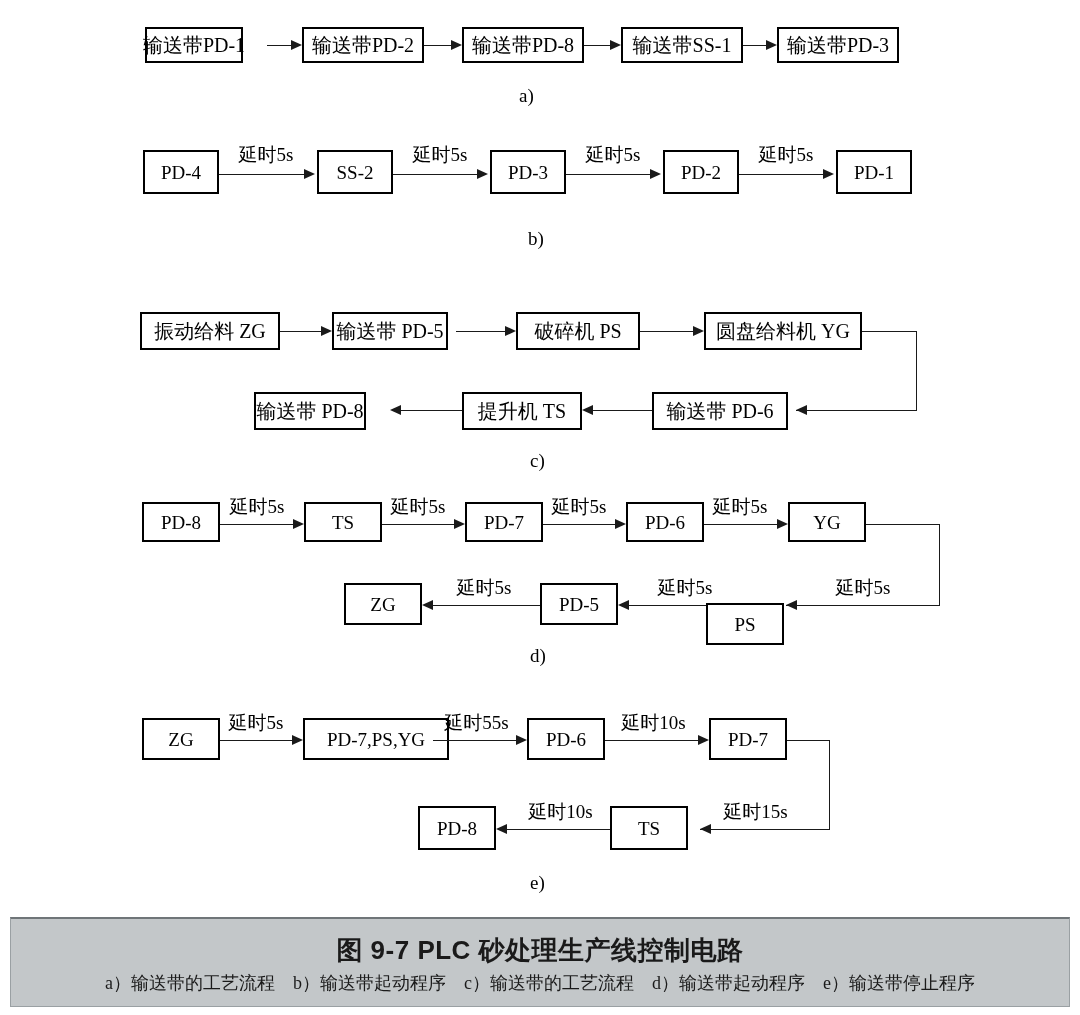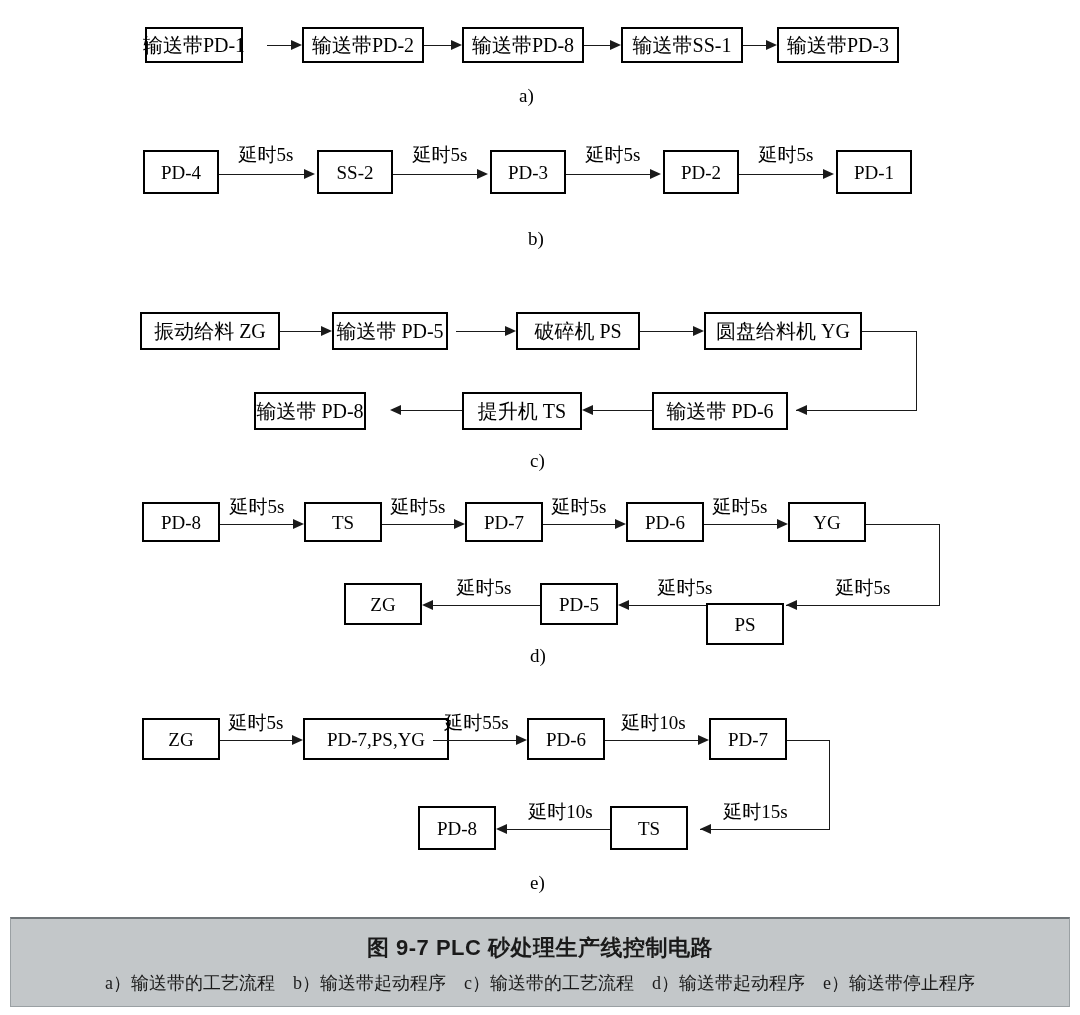--- a/index.html
+++ b/index.html
@@ -72,21 +72,21 @@
     box-sizing:border-box;
     background:#c3c7c9;
     border:1px solid #9aa0a3;
     border-top:2px solid #6f7578;
     overflow:hidden;
   }
   #caption-title{
     position:absolute;left:0;top:14px;width:100%;
     text-align:center;
     font-family:"Liberation Sans","DejaVu Sans",sans-serif;
-    font-weight:bold;font-size:22px;color:#1a1a1a;
+    font-weight:bold;font-size:26px;color:#1a1a1a;
     letter-spacing:0.5px;
   }
   #caption-sub{
     position:absolute;left:0;top:52px;width:100%;
     text-align:center;
     font-family:"Liberation Serif","DejaVu Serif",serif;
     font-size:18px;color:#1a1a1a;
     white-space:nowrap;
   }
 

